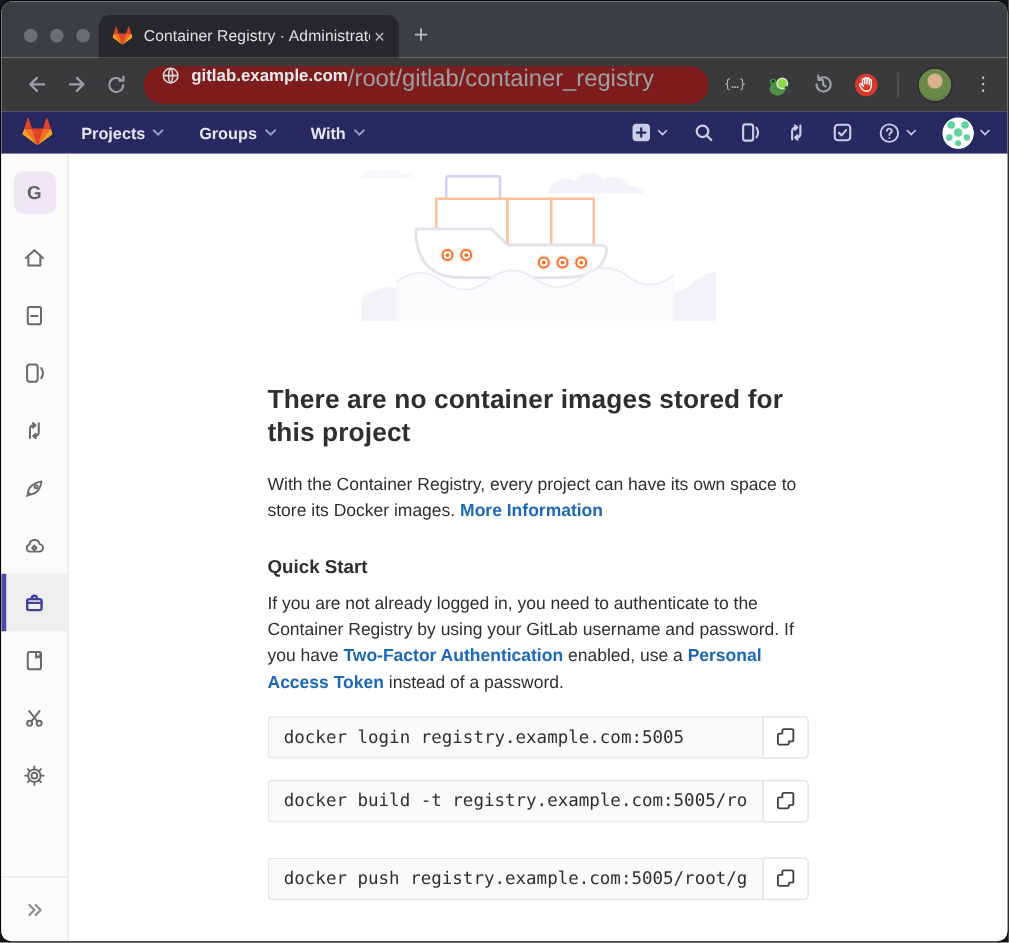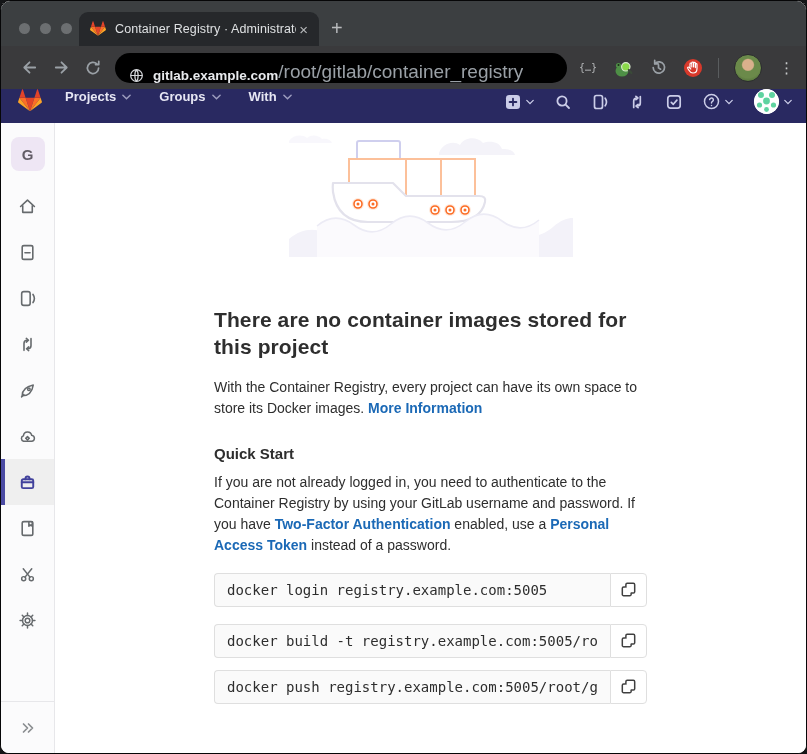--- a/index.html
+++ b/index.html
@@ -27,38 +27,38 @@
     font-size:12.5px; margin-left:9px; white-space:nowrap; overflow:hidden;
     flex:1; letter-spacing:.1px;
   }
   .tab .tab-close { font-size:15px; color:#b6b8ba; padding:0 3px; line-height:1; }
   .newtab { position:absolute; left:330px; top:15px; font-size:20px; color:#b9bbbd; line-height:24px; }
 
   
   .toolbar { height:43px; background:#3a3a3c; display:flex; align-items:center; padding:0 10px 0 12px; }
   .nav-btn { width:32px; height:32px; display:flex; align-items:center; justify-content:center; color:#9aa0a6; }
   .urlbar {
-    flex:1; height:30px; background:#000000; border-radius:15px; margin:0 12px 0 6px;
-    display:flex; align-items:flex-end; padding:0 14px; min-width:0;
+    flex:1; height:30px; background:#7f1d1d; border-radius:15px; margin:0 12px 0 6px;
+    display:flex; align-items:flex-start; padding:0 14px; min-width:0;
   }
   .urlbar .globe { color:#d5d7da; margin-right:9px; display:flex; }
   .url-domain { color:#e8eaed; font-size:13.5px; font-weight:bold; white-space:nowrap; }
   .url-path { color:#9aa0a6; font-size:19px; white-space:nowrap; overflow:hidden; }
   .ext-cluster { display:flex; align-items:center; gap:15px; }
   .ext-json { color:#b4b6b8; font-family:"DejaVu Sans Mono",monospace; font-size:10px; }
   .ext-sep { width:1px; height:20px; background:#5a5d5f; }
   .profile-avatar {
     width:28px; height:28px; border-radius:50%;
     background:radial-gradient(circle at 50% 38%, #d9b08c 0 26%, #6b8a4a 32% 62%, #3f5c2c 100%);
     border:1px solid #2b2c2e;
   }
   .kebab { color:#c7c9cb; font-size:15px; letter-spacing:0; line-height:1; padding:0 2px; }
 
   
-  .gl-navbar { height:34px; background:#292961; display:flex; align-items:flex-start; padding:0 14px 0 16px; }
+  .gl-navbar { height:34px; background:#292961; display:flex; align-items:center; padding:0 14px 0 16px; }
   .gl-logo { width:26px; height:24px; margin-right:22px; }
   .gl-menu { display:flex; align-items:center; gap:28px; }
   .gl-menu-item { display:flex; align-items:center; gap:6px; color:#e6e6f3; font-size:13px; font-weight:bold; }
   .gl-menu-item svg { opacity:.75; }
   .gl-right { margin-left:auto; display:flex; align-items:center; gap:21px; color:#caccе8; }
   .gl-right { color:#cbcde8; }
   .gl-iconbtn { display:flex; align-items:center; gap:5px; }
   .gl-user-avatar { width:25px; height:25px; border-radius:50%; background:#fff; overflow:hidden; }
 
   
@@ -93,21 +93,21 @@
     display:flex; align-items:center; padding:0 12px; min-width:0;
   }
   .cmd-text {
     font-family:"DejaVu Sans Mono",monospace; font-size:14px; color:#2e2e2e;
     white-space:nowrap; overflow:hidden;
   }
   .copy-btn {
     width:37px; background:#fff; border:1px solid #dfdfdf; border-radius:0 4px 4px 0;
     display:flex; align-items:center; justify-content:center; color:#404040;
   }
-  .mt12 { margin-top:12px;text-align:center; }
+  .mt12 { margin-top:28px;text-align:center; }
   .mt18 { margin-top:18px; }
 
   svg.si { display:block; }
 </style>
 </head>
 <body>
 
 <div class="window">
 
   <div class="tabstrip">

